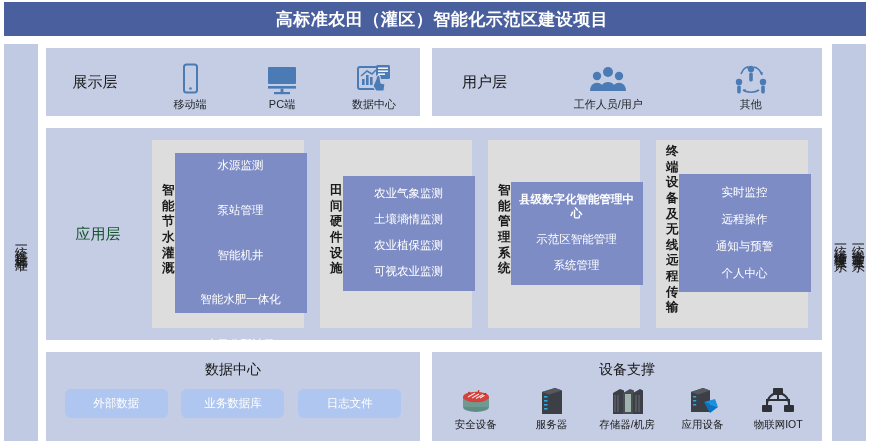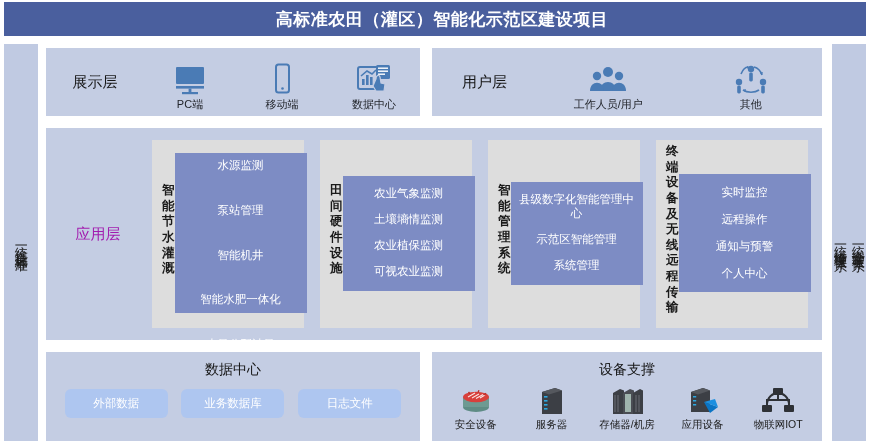--- a/index.html
+++ b/index.html
@@ -50,21 +50,21 @@
   .band-display .layer-label { width: 100px; }
   .band-user .layer-label    { width: 105px; }
 
   .icon-row { flex:1; display:flex; align-items:flex-end; justify-content:space-around; height:100%; padding-bottom:4px; }
   .icon-cell { display:flex; flex-direction:column; align-items:center; gap:2px; width:92px; }
   .icon-cell .icon-glyph { height:34px; display:flex; align-items:flex-end; justify-content:center; }
   .icon-cell .icon-label { font-size:11px; color:#22252b; white-space:nowrap; }
 
   
   .band-app { left: 46px; top: 128px; width: 776px; height: 212px; }
-  .app-label { width: 104px; font-size: 15px; color:#a21caf;
+  .app-label { width: 104px; font-size: 15px; color:#14532d;
                display:flex; align-items:center; justify-content:center; }
   .app-cols { flex:1; display:flex; gap: 16px; padding: 12px 14px 12px 2px; height:100%; }
   .app-card {
     flex:1; background:#dddddd; display:flex; 
     align-items:center; padding: 8px 10px 10px 10px;
   }
   .app-card .card-title {
     font-size: 12.5px; font-weight: bold; color:#1a1a1a; text-align:center;
     line-height:1.25; margin-bottom:6px; min-height:17px;
   }
@@ -112,37 +112,37 @@
       <span class="vtext">统一运维管理体系</span>
     </div>
   </div>
 
   <div class="band band-display">
     <div class="row-flex">
       <div class="layer-label">展示层</div>
       <div class="icon-row">
         <div class="icon-cell">
           <span class="icon-glyph">
+            <svg width="34" height="32" viewBox="0 0 34 32">
+                <rect x="11" y="1.5" width="13" height="28" rx="2.5" fill="none" stroke="#4a7bb5" stroke-width="2"></rect>
+                <circle cx="17.5" cy="25.5" r="1.3" fill="#4a7bb5"></circle>
+              </svg>
+          </span>
+          <span class="icon-label">移动端</span>
+        </div>
+        <div class="icon-cell">
+          <span class="icon-glyph">
             <svg width="34" height="30" viewBox="0 0 34 30">
                 <rect x="3" y="2" width="28" height="17" rx="1" fill="#4a7bb5"></rect>
                 <rect x="3" y="21" width="28" height="2.6" fill="#4a7bb5"></rect>
                 <rect x="15.6" y="23.6" width="2.8" height="4" fill="#4a7bb5"></rect>
                 <rect x="9" y="27" width="16" height="2.2" fill="#4a7bb5"></rect>
               </svg>
           </span>
           <span class="icon-label">PC端</span>
-        </div>
-        <div class="icon-cell">
-          <span class="icon-glyph">
-            <svg width="34" height="32" viewBox="0 0 34 32">
-                <rect x="11" y="1.5" width="13" height="28" rx="2.5" fill="none" stroke="#4a7bb5" stroke-width="2"></rect>
-                <circle cx="17.5" cy="25.5" r="1.3" fill="#4a7bb5"></circle>
-              </svg>
-          </span>
-          <span class="icon-label">移动端</span>
         </div>
         <div class="icon-cell">
           <span class="icon-glyph">
             <svg width="36" height="32" viewBox="0 0 36 32">
               <rect x="2" y="4" width="20" height="22" rx="2" fill="none" stroke="#4a7bb5" stroke-width="2"></rect>
               <rect x="6" y="16" width="2.6" height="6" fill="#4a7bb5"></rect>
                 <rect x="10" y="12" width="2.6" height="10" fill="#4a7bb5"></rect>
                 <rect x="14" y="14" width="2.6" height="8" fill="#4a7bb5"></rect>
               <path d="M5 13 L11 8 L16 11 L20 7" fill="none" stroke="#4a7bb5" stroke-width="1.6"></path>
               <rect x="20" y="2" width="14" height="14" rx="1.5" fill="#4a7bb5"></rect>
@@ -221,21 +221,21 @@
             <div class="card-item">农业气象监测</div>
             <div class="card-item">土壤墒情监测</div>
             <div class="card-item">农业植保监测</div>
             <div class="card-item">可视农业监测</div>
           </div>
         </div>
 
         <div class="app-card">
           <div class="card-title">智能管理系统</div>
           <div class="card-body" style="height:103px;">
-            <div class="card-item wrap" style="max-width:118px;">县级数字化智能管理中心</div>
+            <div class="card-item wrap" style="max-width:118px;font-weight:bold;">县级数字化智能管理中心</div>
             <div class="card-item">示范区智能管理</div>
             <div class="card-item">系统管理</div>
           </div>
         </div>
 
         <div class="app-card">
           <div class="card-title" style="max-width:150px;">终端设备及无线远程传输</div>
           <div class="card-body" style="height:118px;">
             <div class="card-item">实时监控</div>
             <div class="card-item">远程操作</div>

